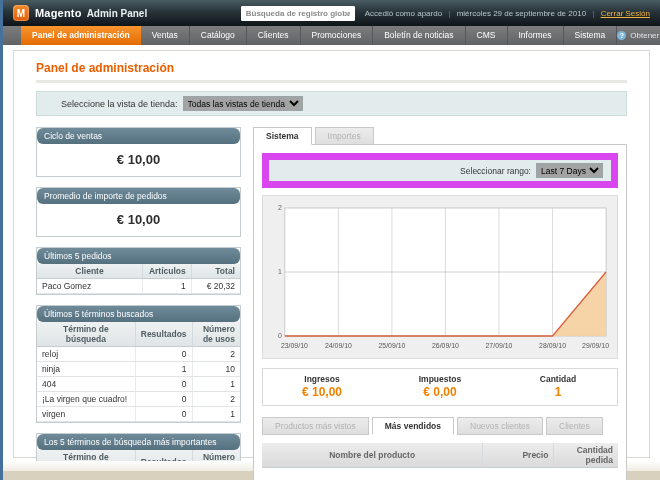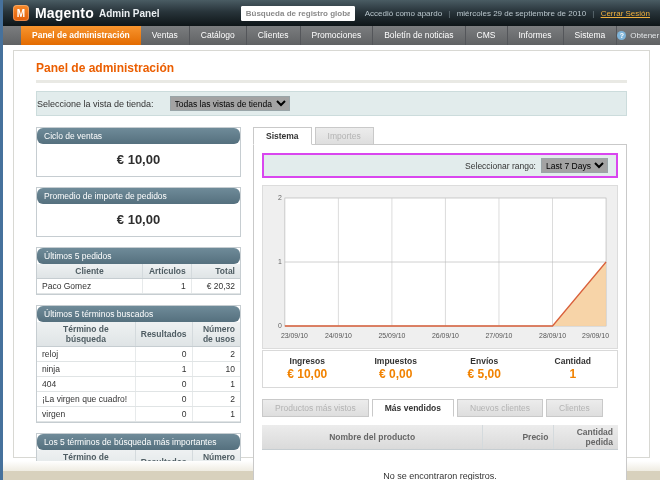--- a/index.html
+++ b/index.html
@@ -12,21 +12,21 @@
   
   .app-header{
     height:26px; display:flex; align-items:center; padding:0 10px;
     background:linear-gradient(180deg,#4a5c63 0%, #28343a 45%, #0e1518 100%);
   }
   .logo-badge{
     width:16px;height:16px;border-radius:4px;background:linear-gradient(180deg,#f68b2c,#e25c07);
     color:#fff;font-weight:bold;font-size:10px;display:flex;align-items:center;justify-content:center;
     margin-right:6px; box-shadow:inset 0 0 0 1px rgba(255,255,255,.25);
   }
-  .brand{color:#fff;font-weight:bold;font-size:14px;letter-spacing:.2px;}
+  .brand{color:#fff;font-weight:bold;font-size:11px;letter-spacing:.2px;}
   .brand-suffix{color:#e9eef1;font-weight:bold;font-size:10px;margin-left:5px;}
   .global-search{
     margin-left:auto;width:114px;height:15px;border:1px solid #ffffff;border-radius:1px;
     font-family:"Liberation Sans",sans-serif;font-size:8px;font-weight:bold;color:#8a8a8a;padding:0 4px;background:#fff;
   }
   .session{margin-left:10px;font-size:8px;color:#b9c6cc;white-space:nowrap;}
   .session .sep{color:#6f7d83;margin:0 4px;}
   .logout-link{color:#f2b13d;text-decoration:underline;cursor:pointer;}
   
   .nav-bar{
@@ -46,22 +46,22 @@
     display:inline-flex;align-items:center;justify-content:center;margin-right:4px;
   }
   
   .content-wrapper{
     margin:5px 10px 0; height:408px; background:#fff;
     border:1px solid #d8d8d3; padding:8px 22px 10px;
   }
   .page-title{color:#eb5e00;font-size:12px;font-weight:bold;margin:2px 0 5px;}
   .title-rule{border-bottom:3px solid #e9e9e4;margin-bottom:8px;}
   .store-bar{
-    background:#e2ecec;border:1px solid #ccdcdc;padding:4px 0;font-size:9px;color:#333;
-    display:flex;align-items:center;gap:16px;
+    background:#e2ecec;border:1px solid #ccdcdc;padding:4px 24px;font-size:9px;color:#333;
+    display:flex;align-items:center;gap:5px;
   }
   select{font-family:"Liberation Sans",sans-serif;font-size:8.5px;height:15px;border:1px solid #9aa5a8;background:#a3a3a3;}
   .columns{display:flex;gap:12px;margin-top:11px;}
   
   .left-col{width:205px;flex:none;}
   .stat-box{border:1px solid #c6cdd1;margin-bottom:10px;background:#fff;}
   .box-head{
     background:linear-gradient(180deg,#6f8b99,#55707e);color:#fff;font-weight:normal;font-size:8.5px;
     padding:3px 7px;
     border-radius:6px;
@@ -81,26 +81,26 @@
   .right-col{flex:1;min-width:0;}
   .tabs{display:flex;position:relative;z-index:2;margin-bottom:-1px;}
   .tab{
     font-size:8.5px;color:#666;background:linear-gradient(180deg,#ececec,#dedede);
     border:1px solid #c9c9c9;padding:3px 12px;margin-right:3px;cursor:pointer;white-space:nowrap;
   }
   .tab.active{background:#fff;border-bottom:1px solid #fff;font-weight:bold;color:#333;}
   .tab.dim{color:#b3b3b3;}
   .dash-panel{border:1px solid #c9c9c9;background:#fff;padding:8px;position:relative;z-index:1;}
   .range-bar{
-    background:#e2ecec;border:2px solid #d946ef;padding:3px 8px;font-size:8.5px;color:#333;
+    background:#e2ecec;border:7px solid #d946ef;padding:3px 8px;font-size:8.5px;color:#333;
     display:flex;align-items:center;justify-content:flex-end;gap:5px;
   }
   .chart-box{margin-top:7px;background:#efefef;border:1px solid #dcdcdc;padding:6px;}
   .chart-box svg{display:block;width:100%;height:150px;}
-  .totals-row{margin-top:1px;border:1px solid #d9d9d9;display:flex;padding:5px 0 6px;}
+  .totals-row{margin-top:9px;border:1px solid #d9d9d9;display:flex;padding:5px 0 6px;}
   .total-cell{flex:1;text-align:center;}
   .total-label{font-size:8.5px;font-weight:bold;color:#333;}
   .total-value{font-size:12px;font-weight:bold;color:#f18200;margin-top:1px;}
   .bottom-tabs{margin-top:11px;margin-bottom:8px;}
   .grid-table thead th{background:linear-gradient(180deg,#ececec,#dadada);color:#666;}
   td.empty-cell{text-align:center;padding:21px 0;font-size:9px;color:#333;border-right:none;}
   .g-col0{width:62%;} .g-col1{width:20%;} .g-col2{width:18%;}
   
   .footer-fade{position:absolute;left:0;right:0;bottom:9px;height:10px;background:linear-gradient(180deg,#ffffff,#efece2);}
   .footer-strip{position:absolute;left:0;right:0;bottom:0;height:9px;background:#d8d1bd;}
@@ -275,24 +275,20 @@
         <div class="totals-row" id="totals-row">
             <div class="total-cell">
               <div class="total-label">Ingresos</div>
               <div class="total-value">€ 10,00</div>
             </div>
             <div class="total-cell">
               <div class="total-label">Impuestos</div>
               <div class="total-value">€ 0,00</div>
             </div>
             <div class="total-cell">
-              <div class="total-label">Envíos</div>
-              <div class="total-value">€ 5,00</div>
-            </div>
-            <div class="total-cell">
               <div class="total-label">Cantidad</div>
               <div class="total-value">1</div>
             </div>
           </div>
         <div class="tabs bottom-tabs" id="grid-tabs">
             <span class="tab dim">Productos más vistos</span>
             <span class="tab active">Más vendidos</span>
             <span class="tab dim">Nuevos clientes</span>
             <span class="tab dim">Clientes</span>
           </div>

